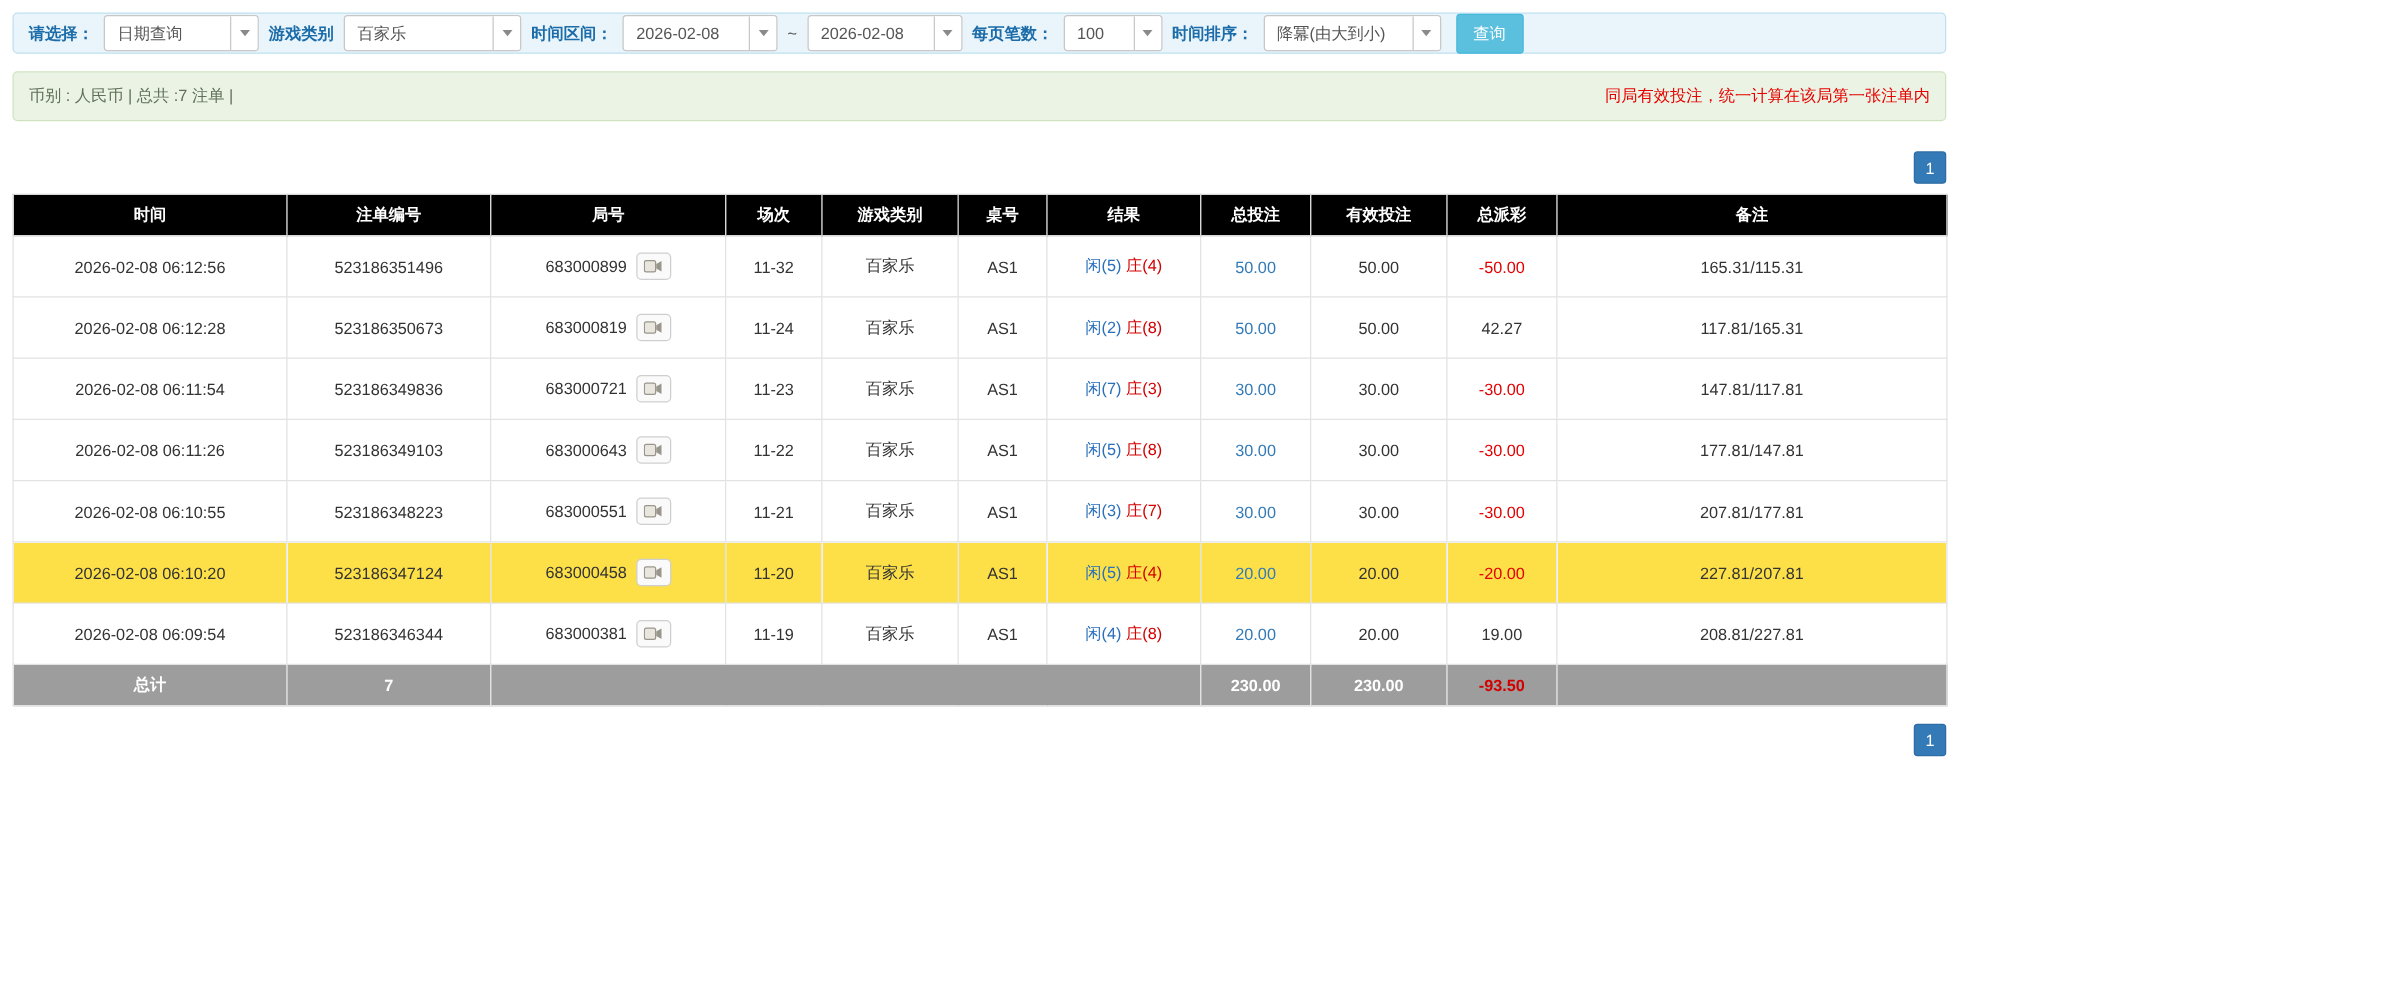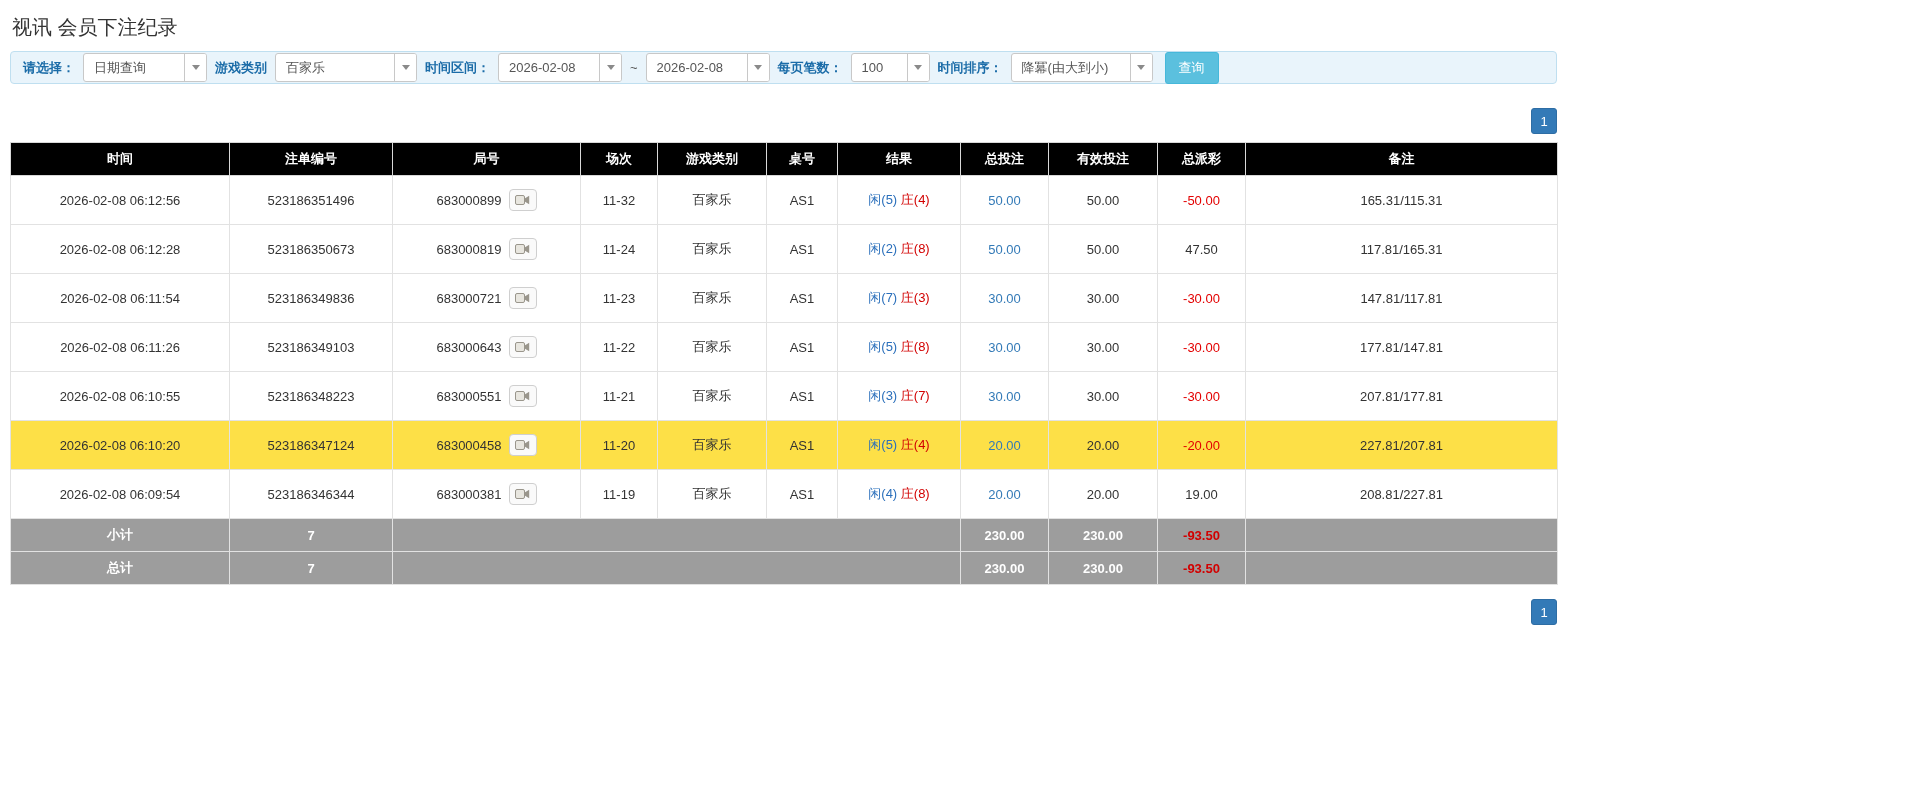--- a/index.html
+++ b/index.html
@@ -80,21 +80,20 @@
     border: 1px solid #cfcfcf; border-radius: 4px; background: #fafafa;
     width: 28px; height: 22px; margin-left: 7px; vertical-align: middle; cursor: pointer;
   }
   .round-num { vertical-align: middle; }
 </style>
 </head>
 <body>
 
 <div class="container">
 
-  <div class="page-title">视讯 会员下注纪录</div>
 
   <div class="filter-bar">
     <span class="filter-label">请选择：</span>
     <div class="select w-select1">
       <span class="sel-value">日期查询</span>
       <span class="sel-caret">
           <span class="caret-tri"></span>
         </span>
     </div>
 
@@ -133,20 +132,24 @@
     <div class="select w-sort">
       <span class="sel-value">降冪(由大到小)</span>
       <span class="sel-caret">
           <span class="caret-tri"></span>
         </span>
     </div>
 
     <button class="search-btn">查询</button>
   </div>
 
+  <div class="summary-bar">
+    <span class="summary-left">币别 : 人民币 | 总共 :7 注单 |</span>
+    <span class="summary-right">同局有效投注，统一计算在该局第一张注单内</span>
+  </div>
 
   <div class="pagination-row top">
     <button class="page-btn">1</button>
   </div>
 
   <table>
     <colgroup>
       <col style="width:219px">
         <col style="width:163px">
         <col style="width:188px">
@@ -209,21 +212,21 @@
             </span>
     </td>
     <td>11-24</td>
     <td>百家乐</td>
     <td>AS1</td>
     <td>
       <span class="player">闲(2)</span> <span class="banker">庄(8)</span>
     </td>
     <td class="blue">50.00</td>
     <td>50.00</td>
-    <td>47.50</td>
+    <td>42.27</td>
     <td>117.81/165.31</td>
   </tr>
         <tr>
     <td>2026-02-08 06:11:54</td>
     <td>523186349836</td>
     <td>
       <span class="round-num">683000721</span><span class="video-btn">
               <svg width="15" height="12" viewBox="0 0 15 12">
                 <rect x="0.5" y="1.5" width="9" height="9" rx="1.5" fill="#e8e6df" stroke="#9a968c"></rect>
                 <polygon points="10,4.2 14.2,1.8 14.2,10.2 10,7.8" fill="#9a968c"></polygon>
@@ -324,29 +327,20 @@
     <td>
       <span class="player">闲(4)</span> <span class="banker">庄(8)</span>
     </td>
     <td class="blue">20.00</td>
     <td>20.00</td>
     <td>19.00</td>
     <td>208.81/227.81</td>
   </tr>
       </tbody>
     <tfoot>
-      <tr>
-        <td>小计</td>
-        <td>7</td>
-        <td colspan="5"></td>
-        <td>230.00</td>
-        <td>230.00</td>
-        <td class="neg">-93.50</td>
-        <td></td>
-      </tr>
       <tr>
         <td>总计</td>
         <td>7</td>
         <td colspan="5"></td>
         <td>230.00</td>
         <td>230.00</td>
         <td class="neg">-93.50</td>
         <td></td>
       </tr>
     </tfoot>

